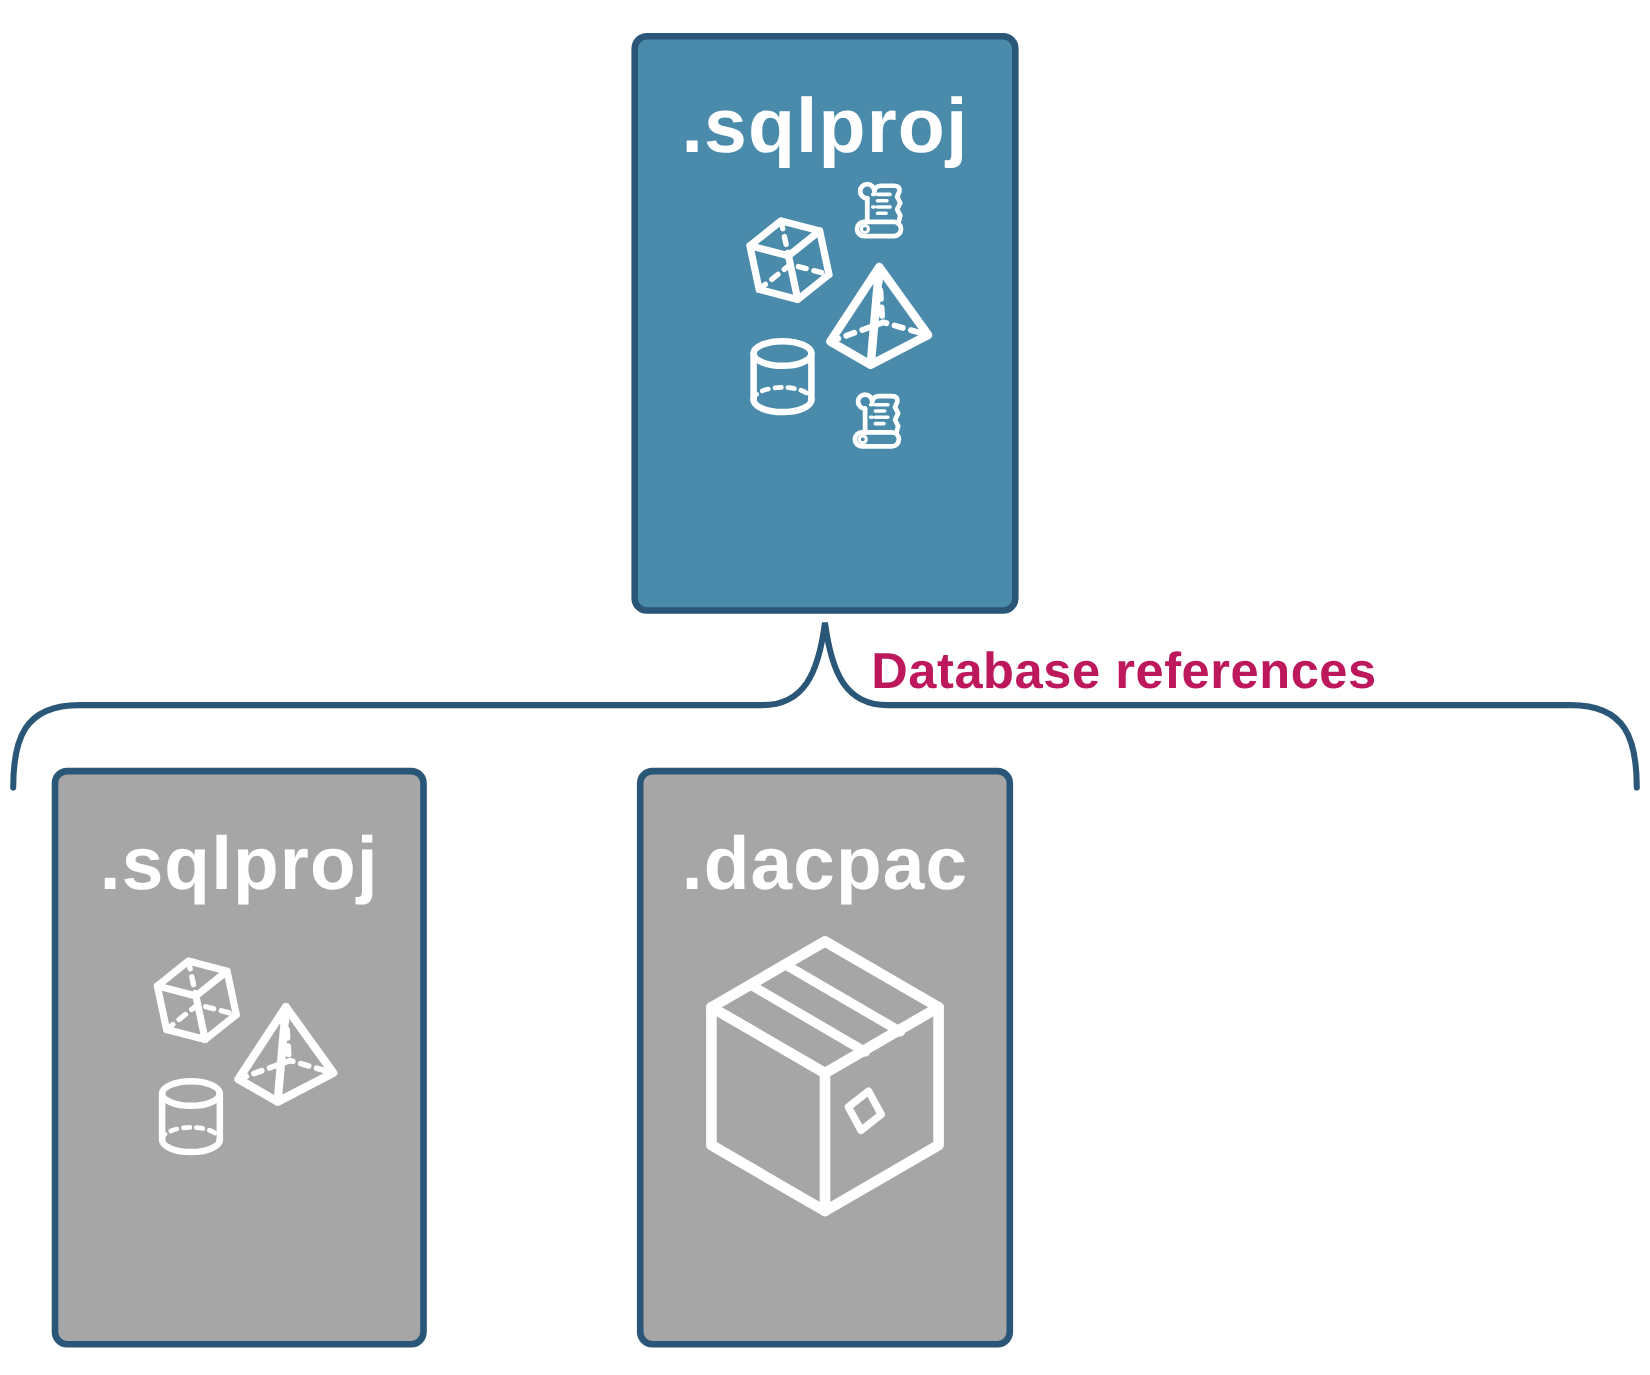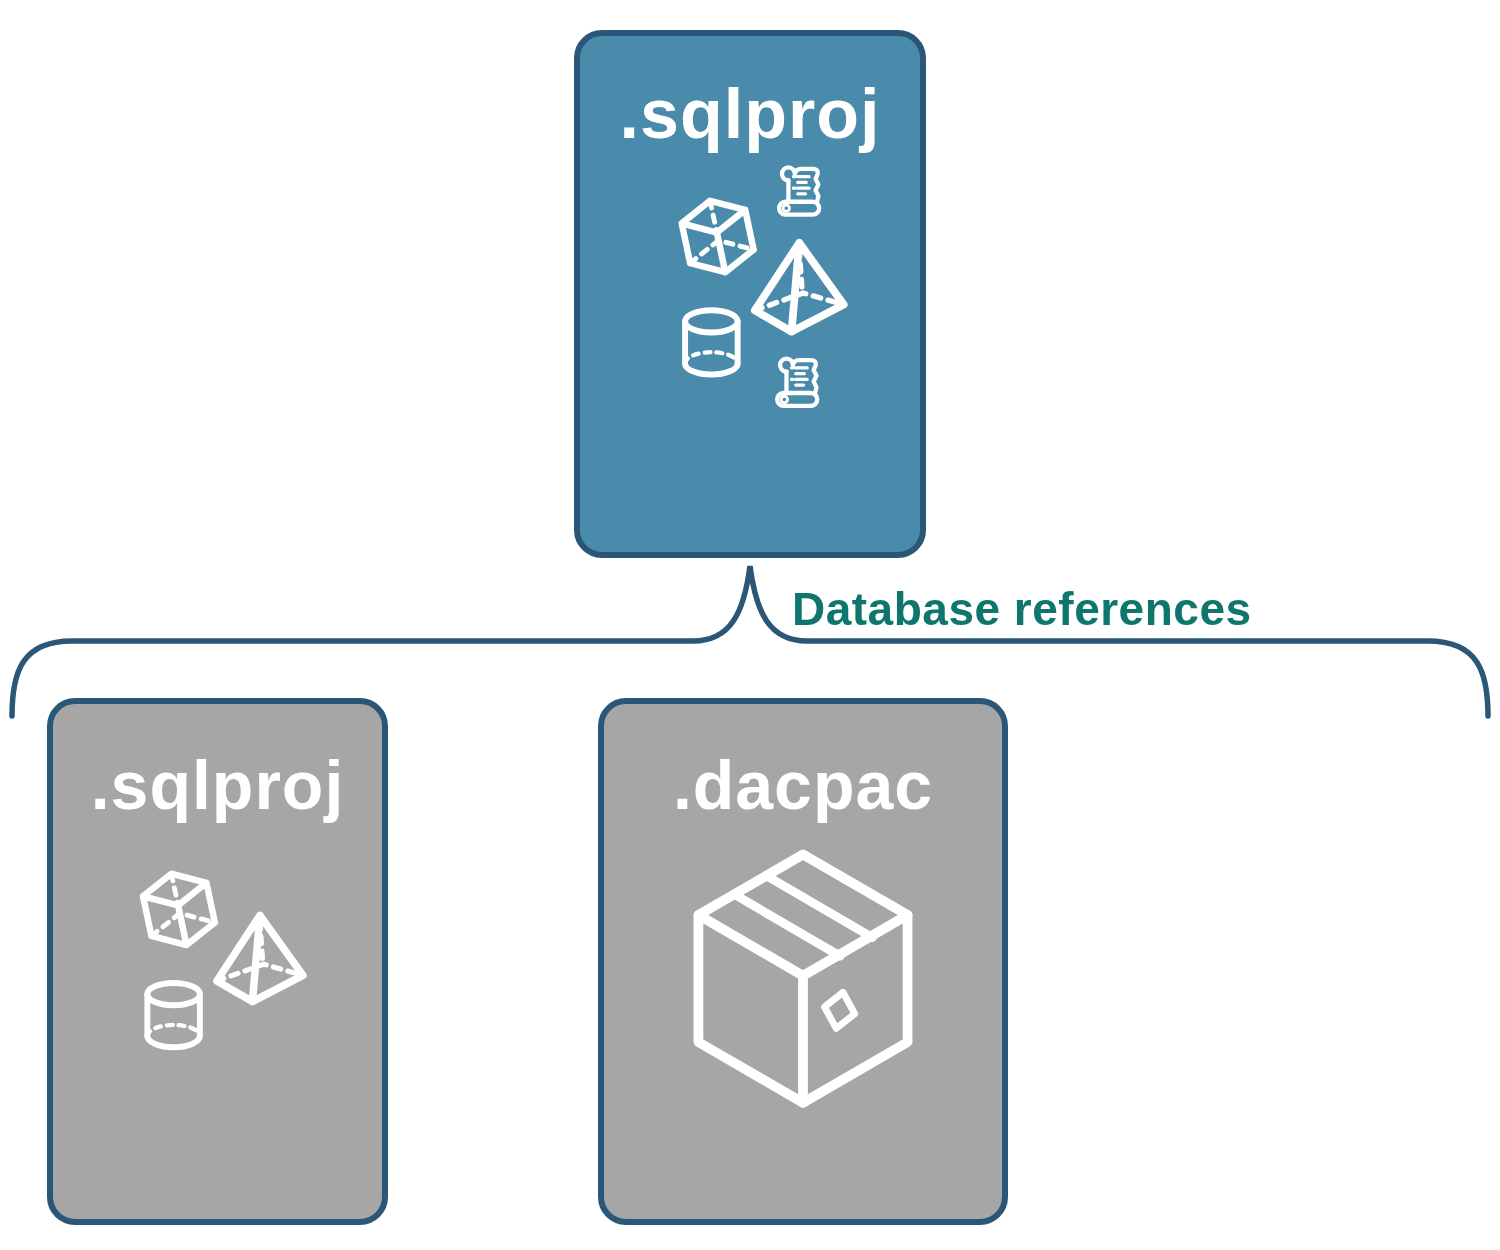--- a/index.html
+++ b/index.html
@@ -2,36 +2,36 @@
 <html><head>
 <meta charset="utf-8">
 <style>
   html,body{margin:0;padding:0;background:#ffffff;}
   .canvas{
     position:relative;width:1500px;height:1250px;background:#ffffff;
     font-family:"Liberation Sans", sans-serif;overflow:hidden;
   }
   .node{
     position:absolute;box-sizing:border-box;
-    border:6px solid #2a5678;border-radius:28px;
+    border:6px solid #2a5678;border-radius:14px;
   }
   .node-root{left:574px;top:30px;width:352px;height:528px;background:#4a8bab;}
   .node-gray{top:698px;width:341px;height:527px;background:#a6a6a6;}
   .node-sqlproj{left:47px;}
-  .node-dacpac{left:598px;width:410px;}
+  .node-dacpac{left:579px;width:342px;}
   .node-nupkg{left:1112px;}
   .node-title{
     position:absolute;left:0;right:0;top:38px;text-align:center;
     color:#ffffff;font-size:70px;font-weight:bold;letter-spacing:1px;
   }
   .node-gray .node-title{top:42px;font-size:68px;}
   .icon-layer{position:absolute;left:0;top:0;width:100%;height:100%;}
   .connector-label{
     position:absolute;left:792px;top:582px;
-    color:#0f766e;font-size:46px;font-weight:bold;letter-spacing:0.5px;
+    color:#be185d;font-size:46px;font-weight:bold;letter-spacing:0.5px;
     white-space:nowrap;
   }
   .brace-layer{position:absolute;left:0;top:0;width:1500px;height:1250px;pointer-events:none;}
   svg .stroke{fill:none;stroke:#ffffff;stroke-linecap:round;stroke-linejoin:round;}
 </style>
 </head>
 <body>
 
 <div class="canvas">
 

